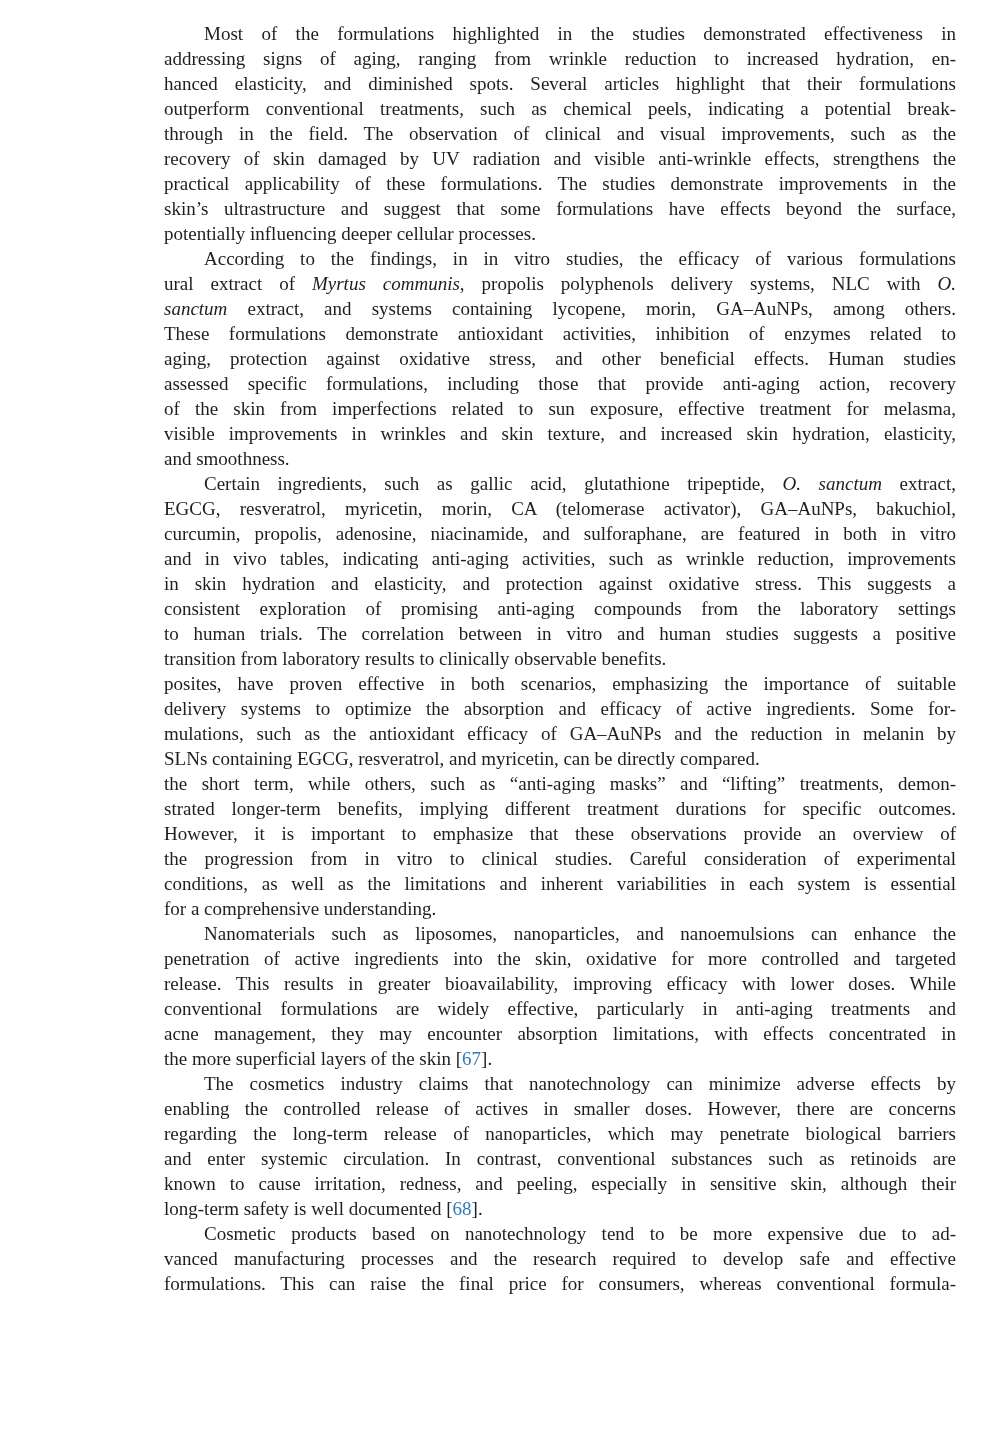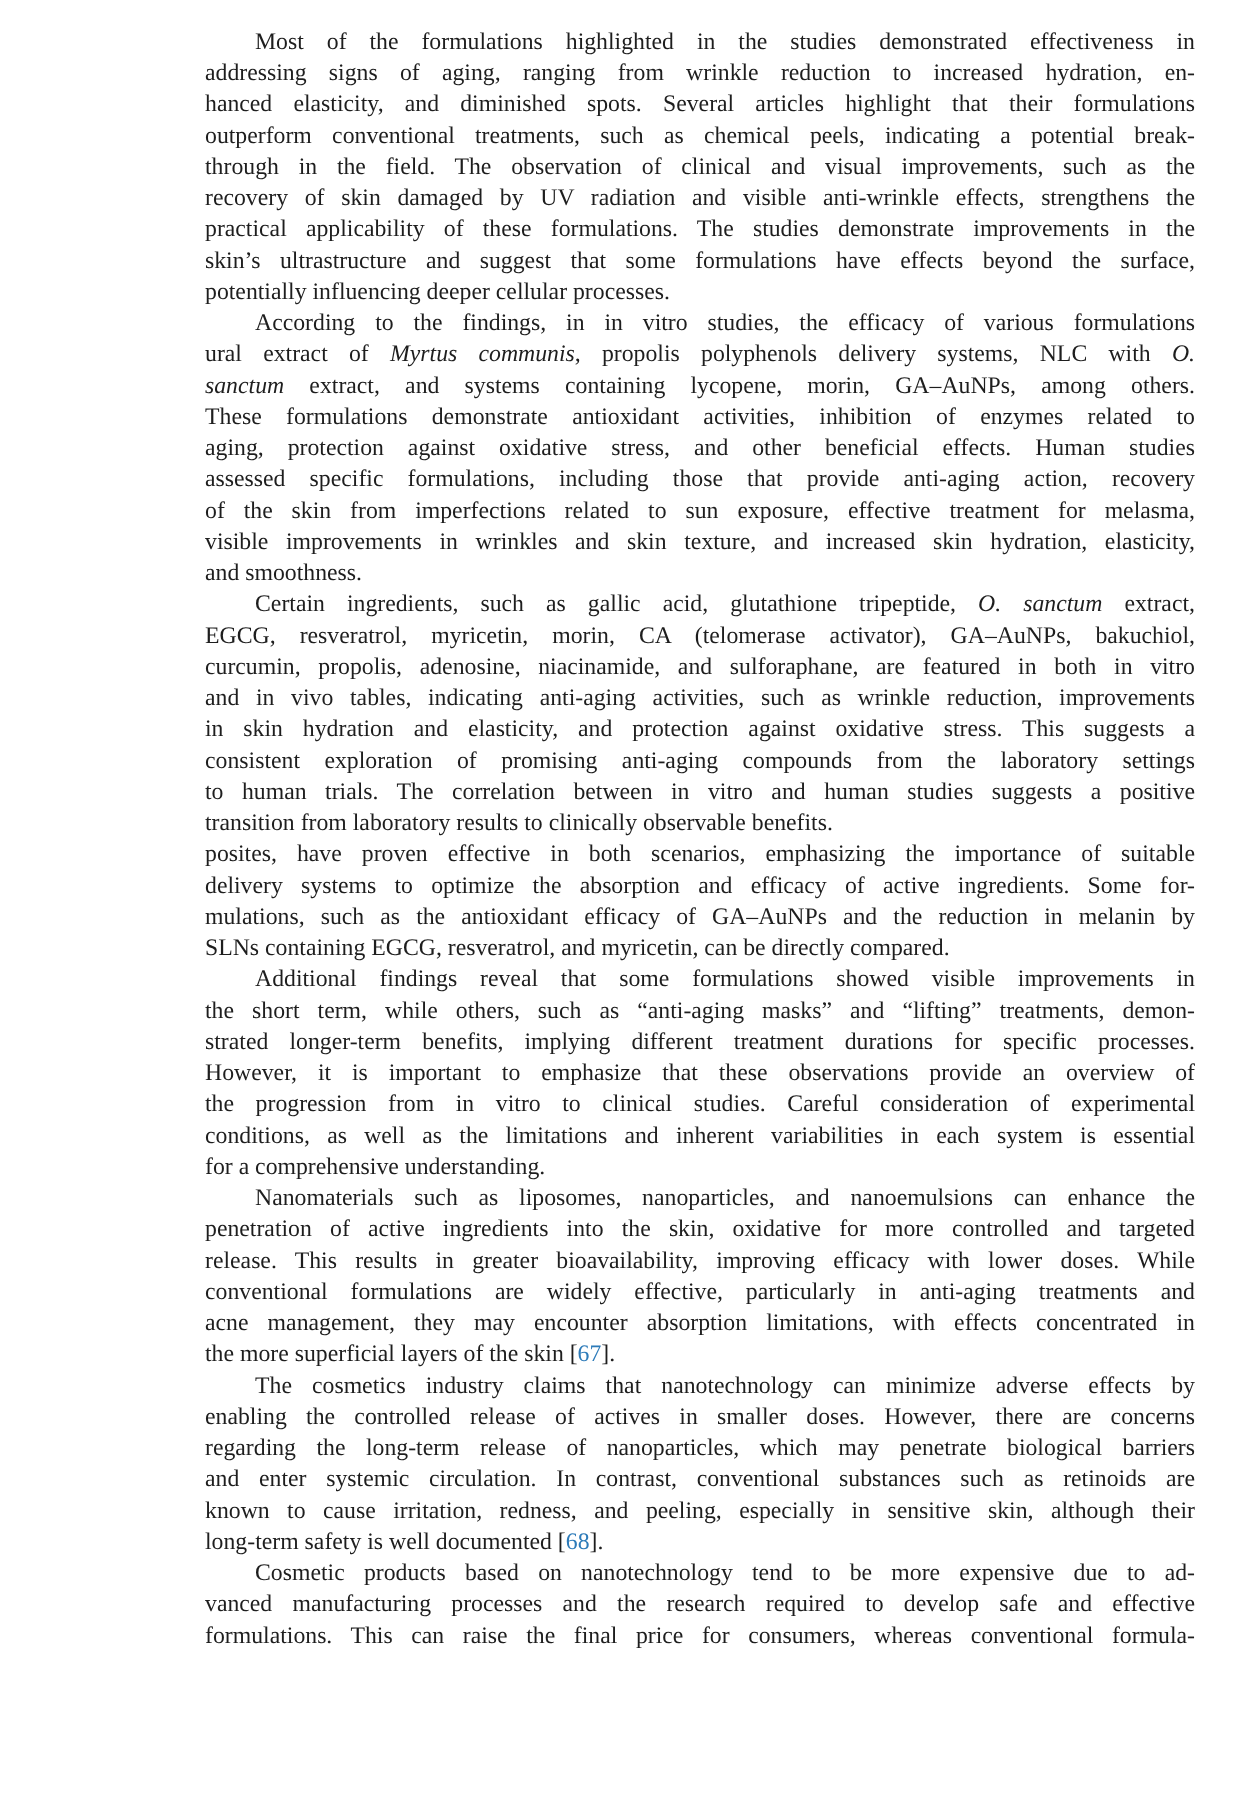--- a/index.html
+++ b/index.html
@@ -88,23 +88,22 @@
         <div class="line"><span>to human trials. The correlation between in vitro and human studies suggests a positive</span></div>
         <div class="line lastline"><span>transition from laboratory results to clinically observable benefits.</span></div>
       </div>
       <div class="paragraph">
         <div class="line"><span>posites, have proven effective in both scenarios, emphasizing the importance of suitable</span></div>
         <div class="line"><span>delivery systems to optimize the absorption and efficacy of active ingredients. Some for-</span></div>
         <div class="line"><span>mulations, such as the antioxidant efficacy of GA–AuNPs and the reduction in melanin by</span></div>
         <div class="line lastline"><span>SLNs containing EGCG, resveratrol, and myricetin, can be directly compared.</span></div>
       </div>
       <div class="paragraph">
-        <div class="line indent"><span>Additional findings reveal that some formulations showed visible improvements in</span></div>
         <div class="line"><span>the short term, while others, such as “anti-aging masks” and “lifting” treatments, demon-</span></div>
-        <div class="line"><span>strated longer-term benefits, implying different treatment durations for specific processes.</span></div>
+        <div class="line"><span>strated longer-term benefits, implying different treatment durations for specific outcomes.</span></div>
         <div class="line"><span>However, it is important to emphasize that these observations provide an overview of</span></div>
         <div class="line"><span>the progression from in vitro to clinical studies. Careful consideration of experimental</span></div>
         <div class="line"><span>conditions, as well as the limitations and inherent variabilities in each system is essential</span></div>
         <div class="line lastline"><span>for a comprehensive understanding.</span></div>
       </div>
       <div class="paragraph">
         <div class="line indent"><span>Nanomaterials such as liposomes, nanoparticles, and nanoemulsions can enhance the</span></div>
         <div class="line"><span>penetration of active ingredients into the skin, oxidative for more controlled and targeted</span></div>
         <div class="line"><span>release. This results in greater bioavailability, improving efficacy with lower doses. While</span></div>
         <div class="line"><span>conventional formulations are widely effective, particularly in anti-aging treatments and</span></div>

